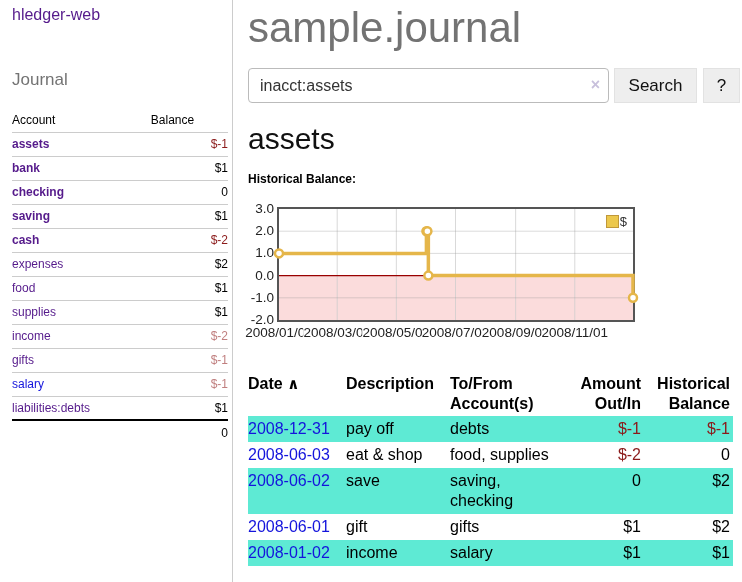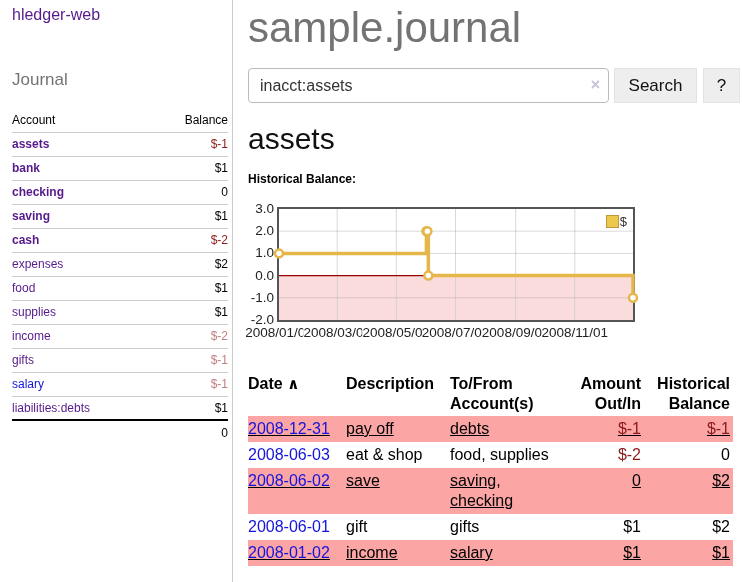--- a/index.html
+++ b/index.html
@@ -7,21 +7,21 @@
     font-family:"Liberation Sans","DejaVu Sans",sans-serif; color:#000; }
 
   
   .sidebar { position:absolute; left:0; top:0; width:233px; height:582px;
     border-right:1px solid #ccc; background:#fff; }
   .brand { position:absolute; left:12px; top:6px; font-size:16px; color:#551A8B; text-decoration:none; }
   .nav-journal { position:absolute; left:12px; top:70px; font-size:17px; color:#737373; text-decoration:none; }
   .acct-table { position:absolute; left:12px; top:108px; width:216px; border-collapse:collapse; }
   .acct-table th, .acct-table td { font-size:12px; font-weight:400; padding:2px 0; height:24px; vertical-align:middle; }
   .acct-table thead th { text-align:left; color:#000; }
-  .acct-table thead th.bal { text-align:right; }
+  .acct-table thead th.bal { text-align:left; }
   .acct-table tbody tr { border-top:1px solid #ccc; }
   .acct-table tr.total-row { border-top:2px solid #000; }
   .bal-cell { text-align:right; }
   .acct-link { color:#551A8B; text-decoration:none; }
   .acct-link.unvisited { color:#1414DC; }
   .bold { font-weight:700; }
   .neg-strong { color:#8B1A1A; }
   .neg-muted { color:#C07F7F; }
   .d1 { padding-left:10px; } .d2 { padding-left:19px; } .d3 { padding-left:28px; }
 
@@ -48,21 +48,21 @@
   .xtick { position:absolute; font-size:13.5px; color:#222; background:#fff; white-space:nowrap; line-height:16px; }
   .legend { position:absolute; right:6px; top:5px; display:flex; align-items:center; }
   .legend-swatch { width:13px; height:13px; background:#ECC84D; border:1px solid #C0983A; }
   .legend-label { font-size:13px; color:#333; margin-left:1px; }
 
   
   .reg-table { position:absolute; left:15px; top:372px; width:485px; border-collapse:collapse; table-layout:fixed; }
   .reg-table th { font-size:16px; font-weight:700; text-align:left; vertical-align:top; line-height:20px; padding:2px 3px 2px 0; }
   .reg-table th.num, .reg-table td.num { text-align:right; }
   .reg-table td { font-size:16px; vertical-align:top; line-height:20px; padding:3px 3px 3px 0; }
-  .reg-table tbody tr.odd { background:#fca5a5;text-decoration:underline; }
+  .reg-table tbody tr.odd { background:#5eead4; }
   .date-link { color:#1414DC; text-decoration:none; }
   .sort-caret { font-weight:700; font-size:15px; }
   .c-date{width:98px;} .c-desc{width:104px;} .c-acct{width:114px;} .c-amt{width:80px;} .c-bal{width:89px;}
 </style>
 </head>
 <body>
 
 <div class="sidebar">
   <a href="#" class="brand">hledger-web</a>
   <a href="#" class="nav-journal">Journal</a>

